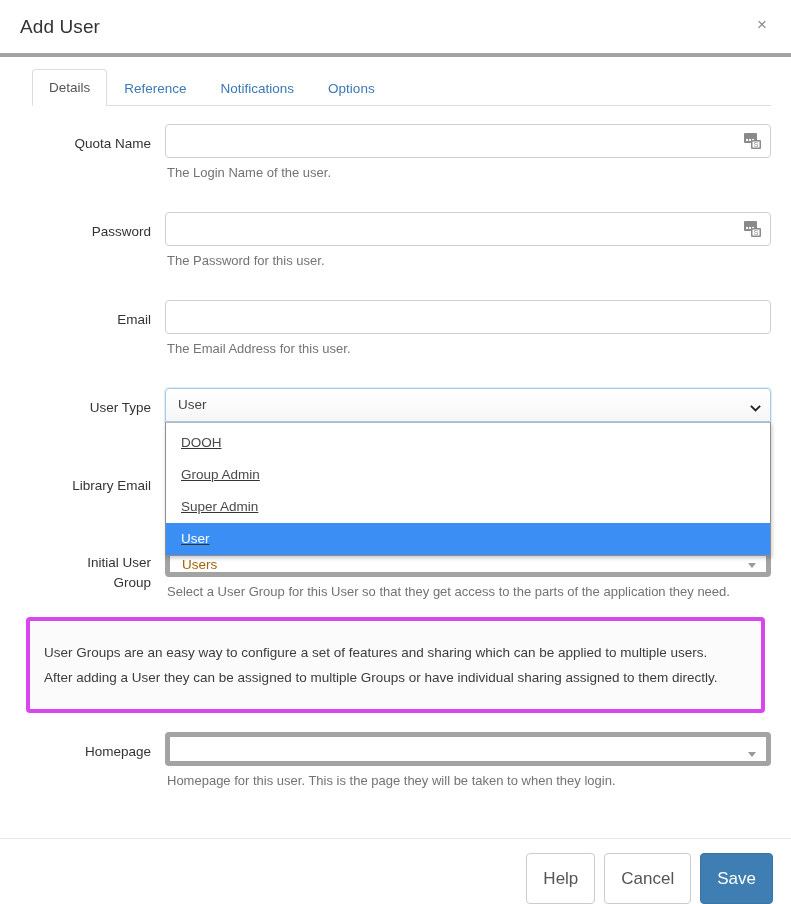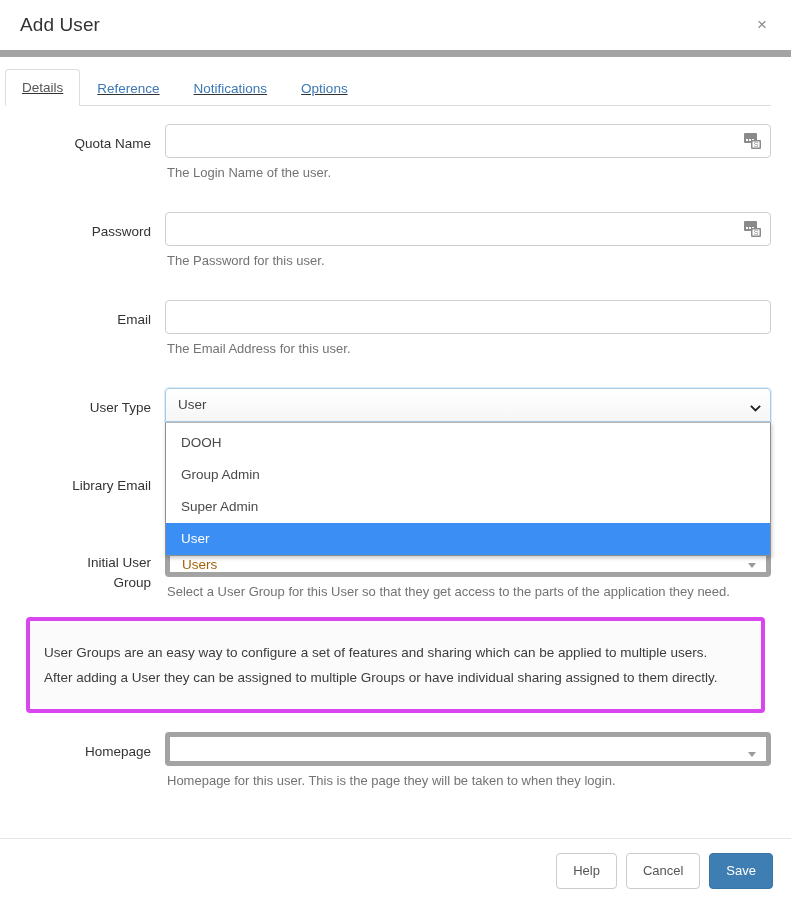--- a/index.html
+++ b/index.html
@@ -21,21 +21,21 @@
     background: #ffffff;
     display: flex;
     flex-direction: column;
   }
 
   
   .modal-header {
     position: relative;
     height: 57px;
     flex: 0 0 57px;
-    border-bottom: 7px solid #a3a3a3;
+    border-bottom: 4px solid #a3a3a3;
     display: flex;
     align-items: center;
     padding: 0 20px;
   }
   .modal-title {
     font-size: 19px;
     font-weight: normal;
     color: #333333;
     letter-spacing: .1px;
   }
@@ -52,23 +52,22 @@
     line-height: 22px;
     text-align: center;
     cursor: pointer;
     padding: 0;
     font-family: "Liberation Sans", sans-serif;
   }
 
   
   .tabs-wrap {
     flex: 0 0 auto;
-    padding: 12px 20px 0 5px;
-    position: relative;
-    text-decoration: underline;
+    padding: 12px 20px 0 32px;
+    position: relative;
   }
   .tabs {
     display: flex;
     align-items: flex-end;
     border-bottom: 1px solid #dddddd;
     height: 37px;
   }
   .tab {
     padding: 8px 16px 8px 16px;
     font-size: 13.5px;
@@ -183,20 +182,21 @@
     position: absolute;
     left: 0;
     right: 0;
     top: 34px;
     background: #ffffff;
     border: 1px solid #8d8d8d;
     border-top: 1px solid #b9b9b9;
     box-shadow: 1px 2px 4px rgba(0,0,0,.22);
     z-index: 50;
     padding: 4px 0 0 0;
+    text-decoration: underline;
   }
   .option-item {
     padding: 6px 15px;
     font-size: 13.5px;
     color: #4a4a4a;
     line-height: 20px;
     height: 32px;
     cursor: pointer;
     white-space: nowrap;
   }
@@ -248,24 +248,24 @@
     flex: 0 0 auto;
     border-top: 1px solid #e5e5e5;
     padding: 14px 18px;
     display: flex;
     justify-content: flex-end;
     gap: 9px;
     height: 66px;
   }
   .btn {
     min-width: 58px;
-    height: 36px;
+    height: 51px;
     padding: 0 16px;
     border-radius: 4px;
-    font-size: 13px;
+    font-size: 17px;
     font-family: "Liberation Sans", sans-serif;
     cursor: pointer;
     border: 1px solid #cccccc;
     background: #ffffff;
     color: #555555;
     line-height: 34px;
   }
   .btn-primary {
     background: #3e7eb3;
     border-color: #3a74a5;

